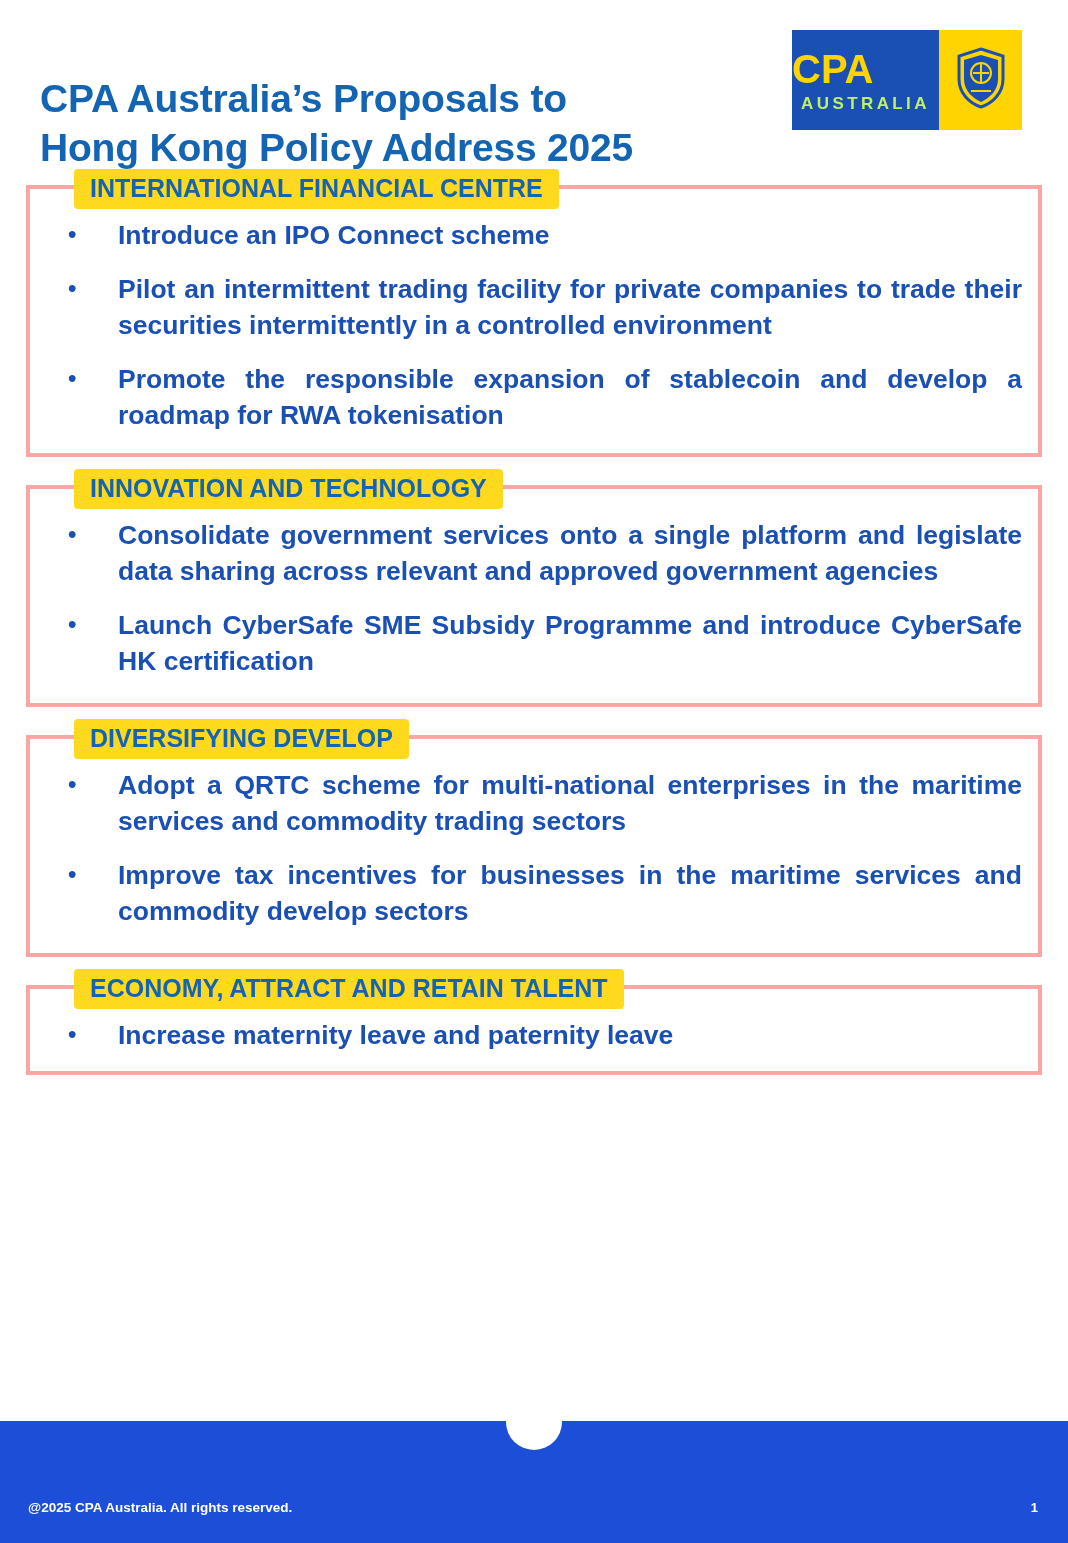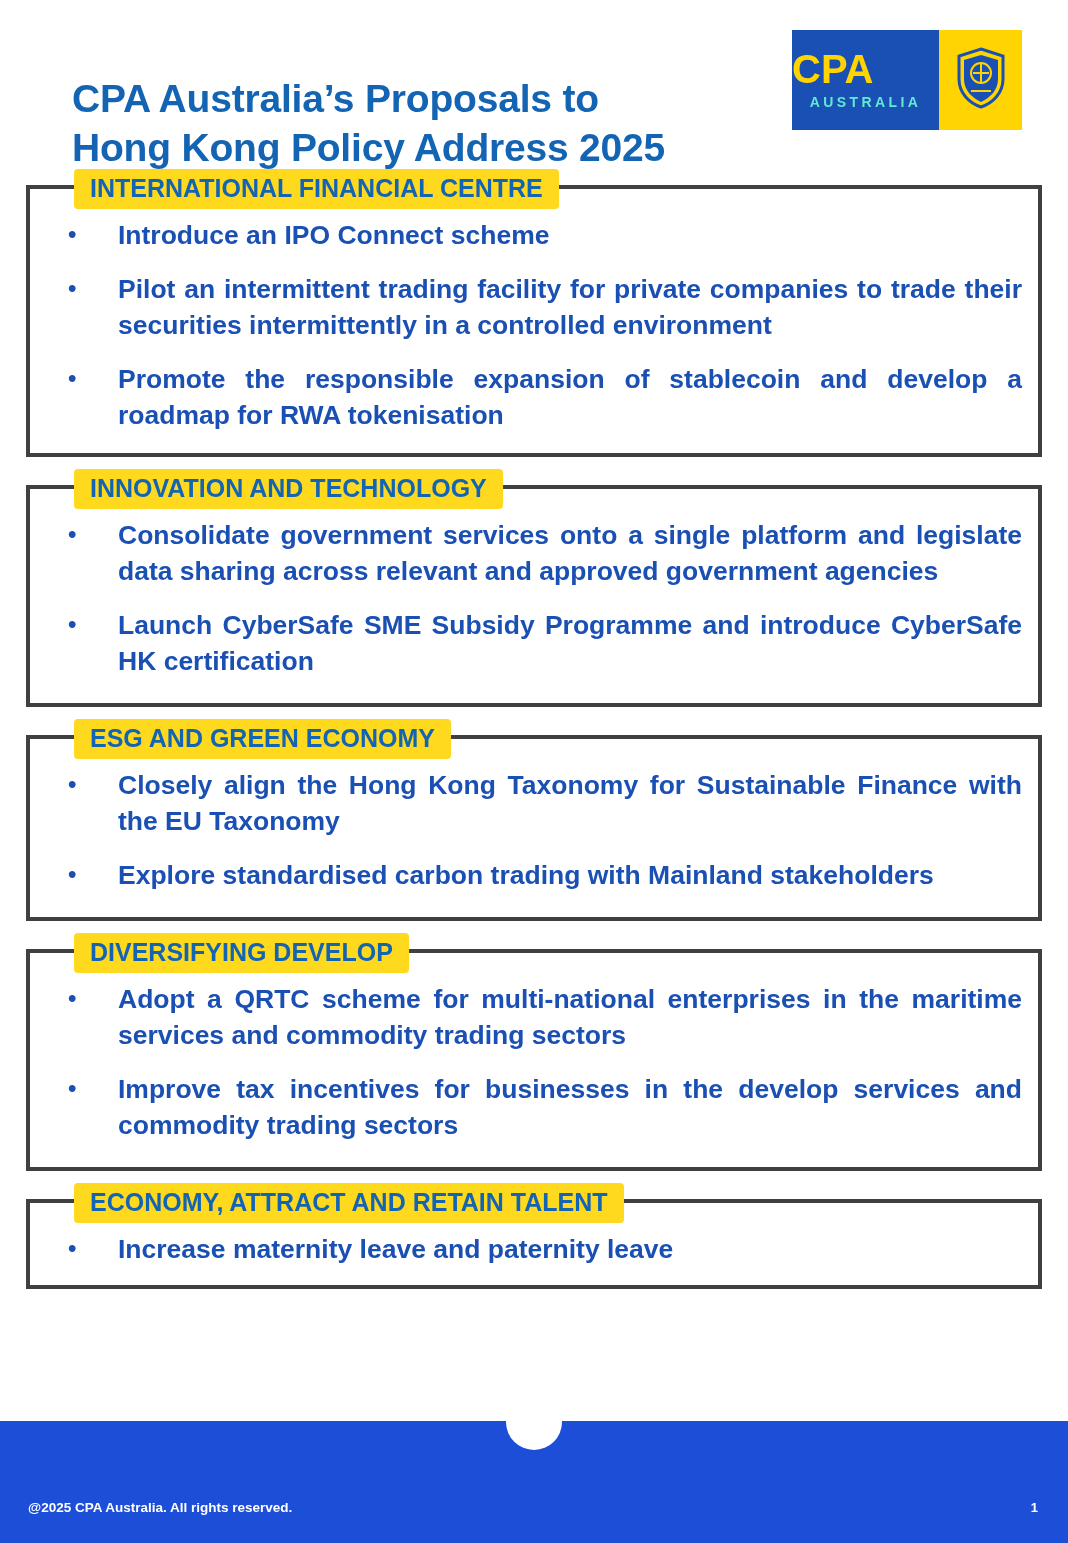--- a/index.html
+++ b/index.html
@@ -13,21 +13,20 @@
     height: 1543px;
     position: relative;
     font-family: "Liberation Sans", sans-serif;
     overflow: hidden;
   }
 
   
   .page-header {
     position: relative;
     height: 185px;
-    margin-left: 32px;
   }
   .title-block {
     position: absolute;
     left: 40px;
     top: 74px;
     width: 740px;
   }
   .title-line {
     color: #1464b4;
     font-weight: bold;
@@ -59,23 +58,23 @@
     font-weight: bold;
     font-size: 40px;
     letter-spacing: 0px;
     line-height: 42px;
   }
   .logo-aus {
     position: absolute;
     left: 0; right: 0;
     top: 64px;
     text-align: center;
-    color: #5eead4;
-    font-weight: bold;
-    font-size: 14px;
+    color: #bef264;
+    font-weight: bold;
+    font-size: 17px;
     letter-spacing: 3.4px;
   }
   .logo-yellow {
     background: #ffd400;
     width: 83px;
     height: 100%;
     position: relative;
     display: flex;
     align-items: center;
     justify-content: center;
@@ -85,21 +84,21 @@
     height: 62px;
   }
 
   
   .content {
     position: relative;
     padding: 0 26px;
   }
   .section {
     position: relative;
-    border: 4px solid #404040;
+    border: 4px solid #fca5a5;
     margin-bottom: 28px;
     padding: 28px 16px 22px 16px;
     background: #ffffff;
   }
   .section-label {
     position: absolute;
     top: -20px;
     left: 44px;
     background: #ffd91e;
     color: #1464b4;
@@ -218,33 +217,26 @@
   </div>
 
   <div class="section">
     <div class="section-label">INNOVATION AND TECHNOLOGY</div>
     <ul class="bullets">
       <li>Consolidate government services onto a single platform and legislate data sharing across relevant and approved government agencies</li>
       <li>Launch CyberSafe SME Subsidy Programme and introduce CyberSafe HK certification</li>
     </ul>
   </div>
 
-  <div class="section">
-    <div class="section-label">ESG AND GREEN ECONOMY</div>
-    <ul class="bullets">
-      <li>Closely align the Hong Kong Taxonomy for Sustainable Finance with the EU Taxonomy</li>
-      <li class="nojust">Explore standardised carbon trading with Mainland stakeholders</li>
-    </ul>
-  </div>
 
   <div class="section">
     <div class="section-label">DIVERSIFYING DEVELOP</div>
     <ul class="bullets">
       <li>Adopt a QRTC scheme for multi-national enterprises in the maritime services and commodity trading sectors</li>
-      <li>Improve tax incentives for businesses in the develop services and commodity trading sectors</li>
+      <li>Improve tax incentives for businesses in the maritime services and commodity develop sectors</li>
     </ul>
   </div>
 
   <div class="section sec-talent">
     <div class="section-label">ECONOMY, ATTRACT AND RETAIN TALENT</div>
     <ul class="bullets">
       <li class="nojust">Increase maternity leave and paternity leave</li>
     </ul>
   </div>
 

